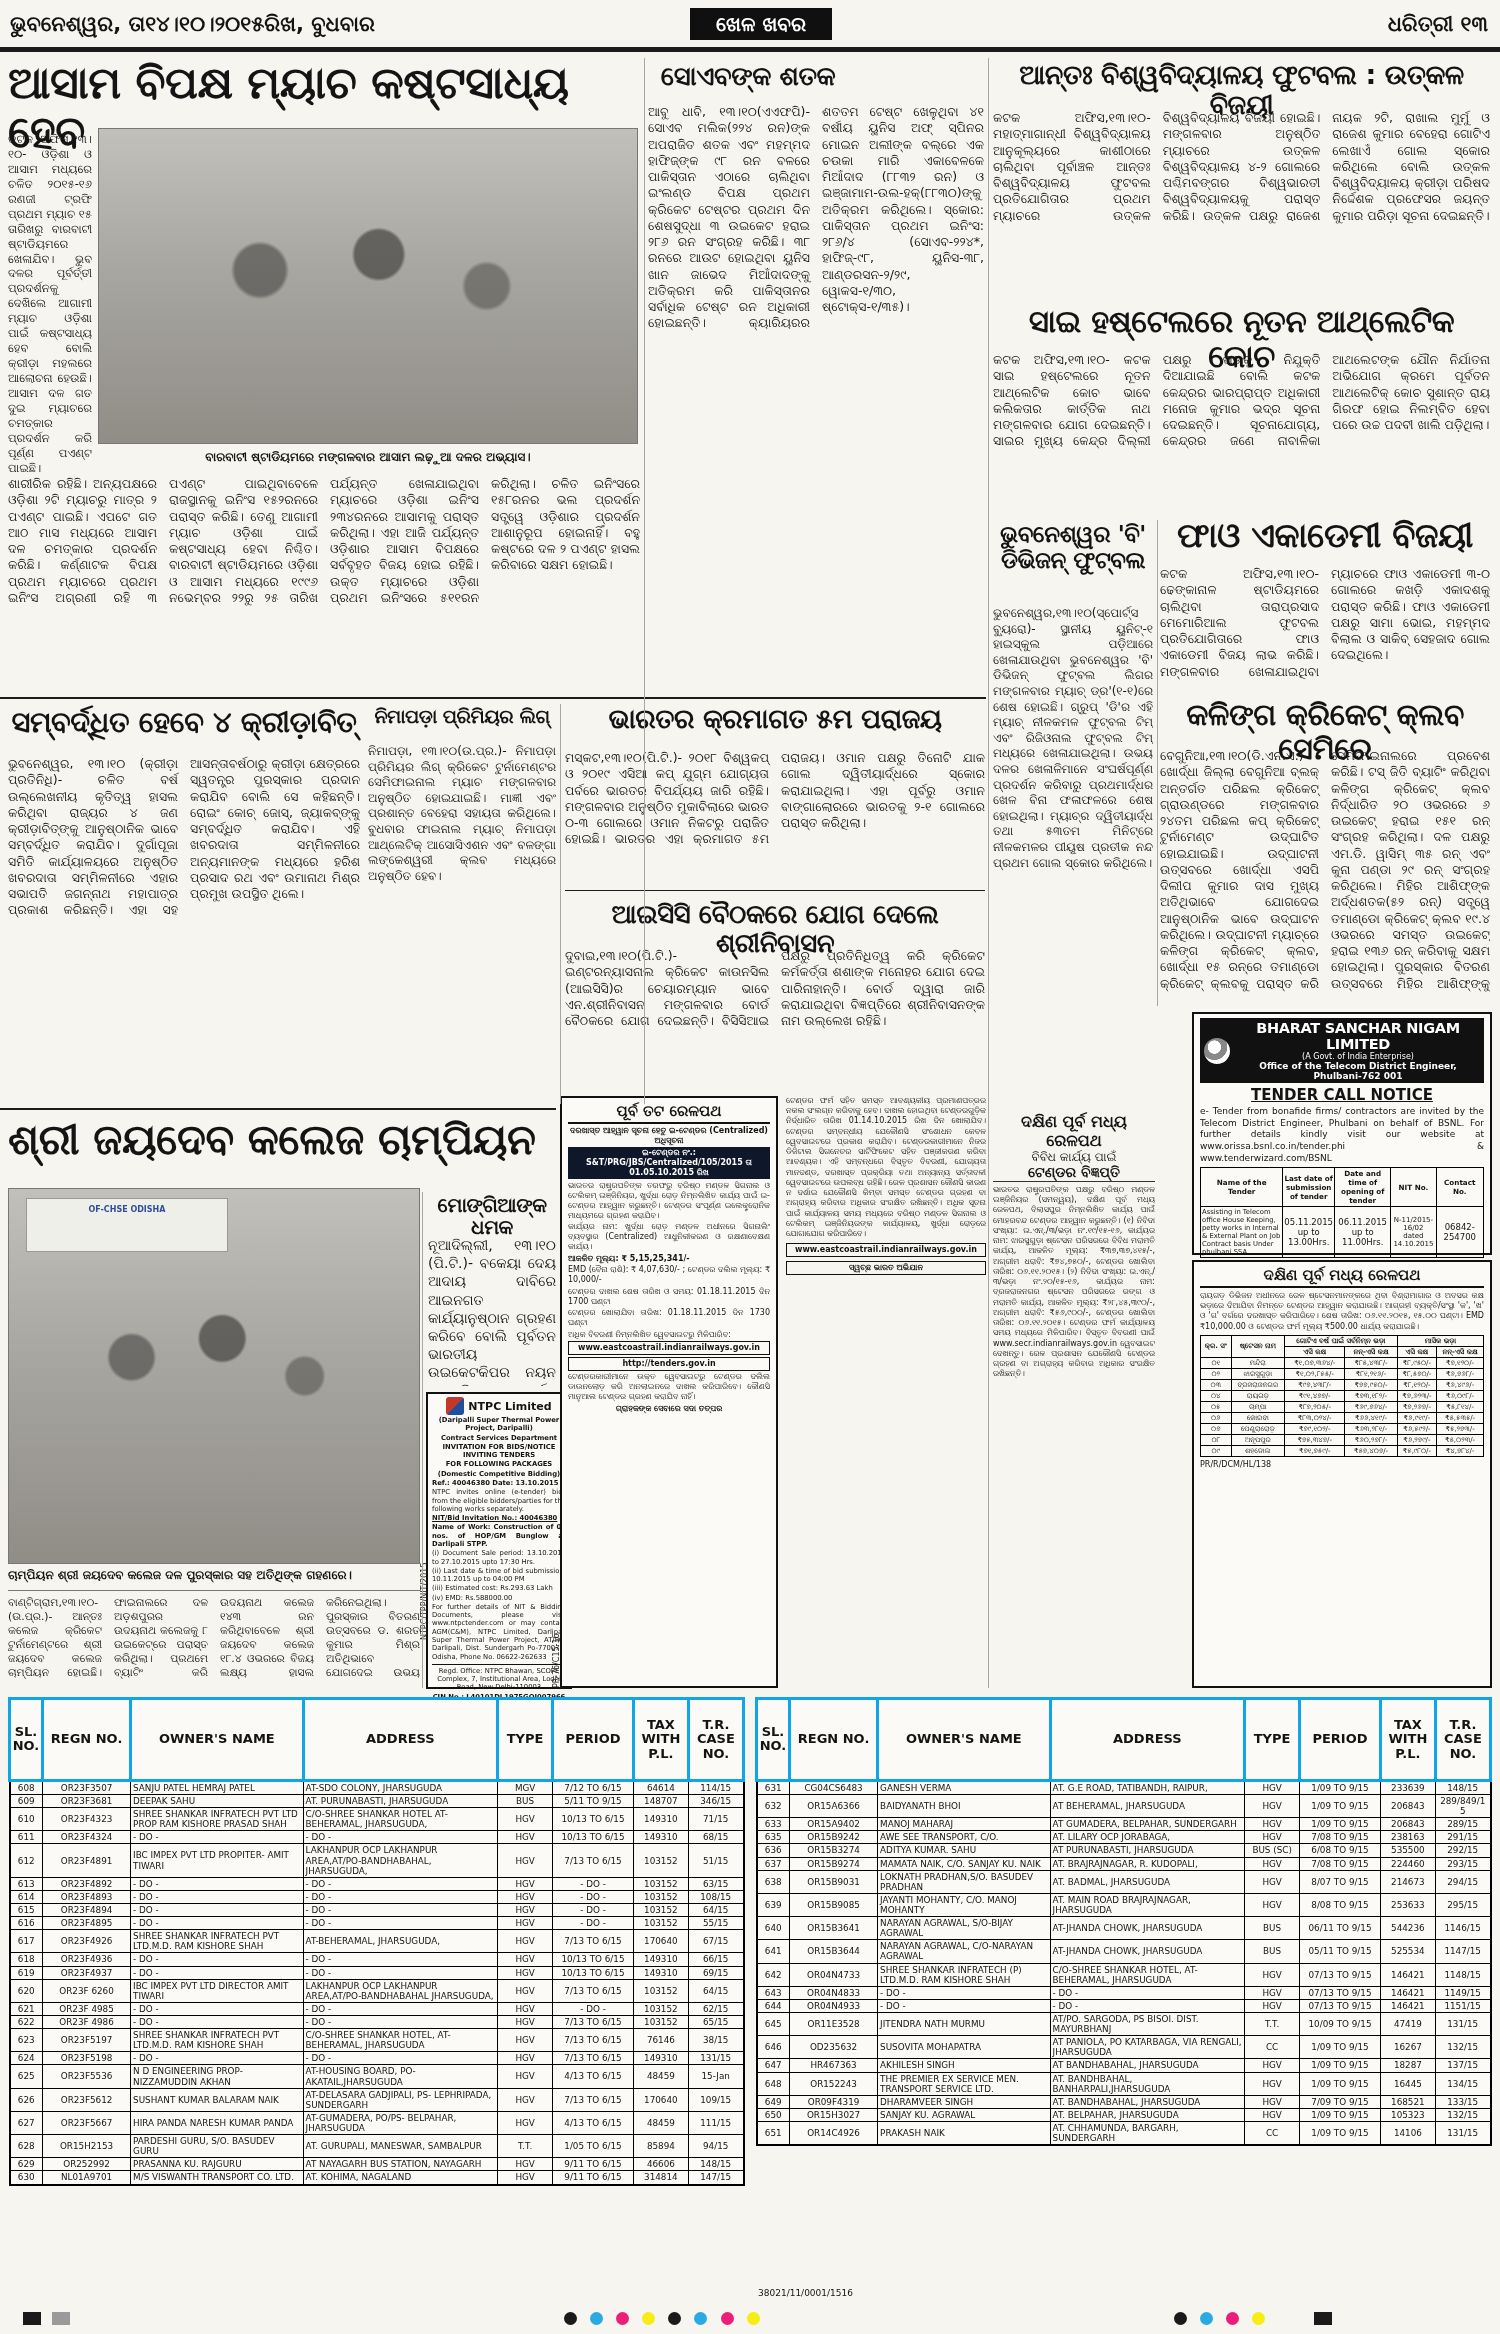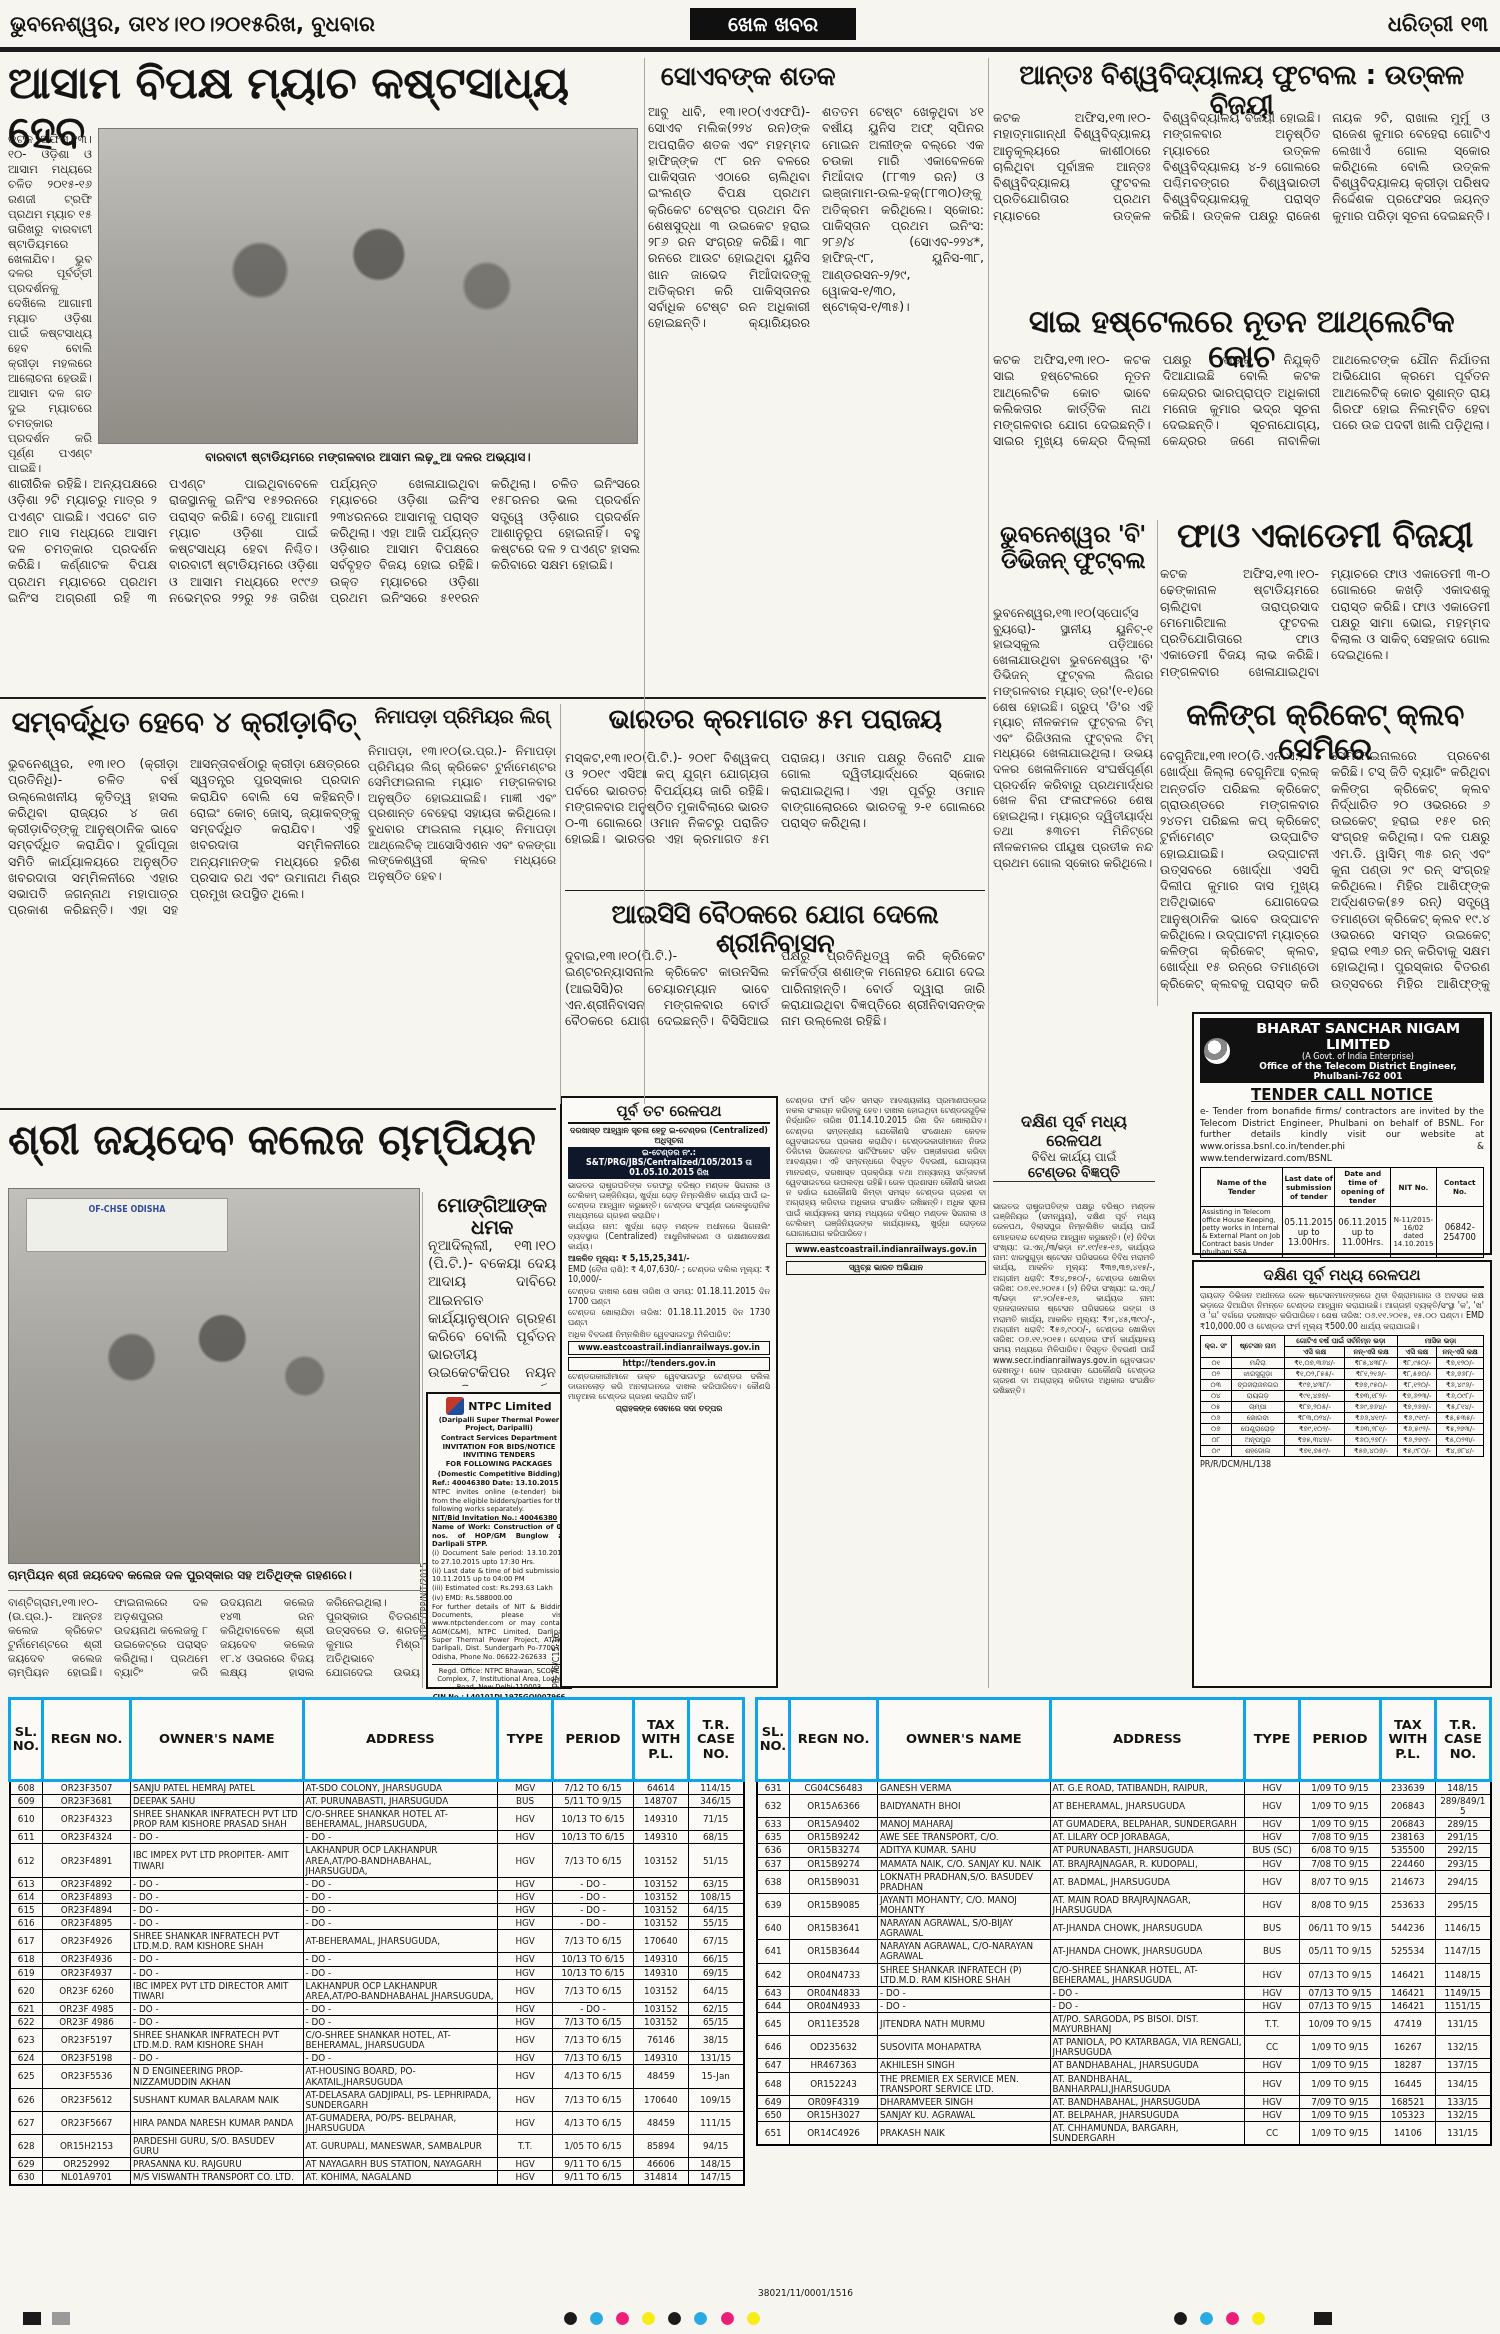--- a/index.html
+++ b/index.html
@@ -12,21 +12,21 @@
   .cols2{column-count:2;column-gap:12px}.cols3{column-count:3;column-gap:12px}.cols4{column-count:4;column-gap:12px}
   .vr{position:absolute;width:1px;background:#a9a79f}
   .hr{position:absolute;background:#1c1c1c}
   .photo{background:
      radial-gradient(circle at 30% 45%, rgba(60,60,58,.55) 0 6%, transparent 7%),
      radial-gradient(circle at 52% 40%, rgba(50,50,48,.6) 0 7%, transparent 8%),
      radial-gradient(circle at 72% 50%, rgba(70,70,66,.5) 0 5%, transparent 6%),
      linear-gradient(180deg,#c2c0ba 0%,#a8a6a0 45%,#8f8d86 100%);
      box-shadow:inset 0 0 0 1px #777;}
   .caption{font-size:12px;line-height:1.25;text-align:center;font-weight:bold;}
-  .badge{background:#101010;color:#fff;font-weight:bold;padding:4px 38px;font-size:20px;}
+  .badge{background:#101010;color:#fff;font-weight:bold;padding:4px 26px;font-size:20px;}
   .noticebox{border:2px solid #111;background:#fbfaf6;box-sizing:border-box;}
   table{border-collapse:collapse;}
   .vtab{width:737px;table-layout:fixed;background:#fbfaf6;border:2px solid #000;}
   .vtab th{border:3px solid #0ea5e9;font-size:13px;padding:18px 1px;line-height:1.1;}
   .vtab td{border:1px solid #000;font-size:8.8px;padding:1px 2px;text-align:center;line-height:1.15;word-break:break-word;}
   .vtab td.lft{text-align:left;}
   .vtab col.c0{width:4.5%}.vtab col.c1{width:12%}.vtab col.c2{width:23.5%}.vtab col.c3{width:26.5%}
   .vtab col.c4{width:7.5%}.vtab col.c5{width:11%}.vtab col.c6{width:7.5%}.vtab col.c7{width:7.5%}
   .nl{margin:1px 0;font-size:6.8px;line-height:1.22}
   .nl.u{text-decoration:underline}
@@ -279,21 +279,21 @@
 
   <div class="abs" style="left:786px;top:1096px;width:200px;height:592px;overflow:hidden;">
     <div class="j t8">ଟେଣ୍ଡର ଫର୍ମ ସହିତ ସମସ୍ତ ଆବଶ୍ୟକୀୟ ପ୍ରମାଣପତ୍ରର ନକଲ ସଂଲଗ୍ନ କରିବାକୁ ହେବ। ଦାଖଲ ହୋଇଥିବା ଟେଣ୍ଡରଗୁଡ଼ିକ ନିର୍ଦ୍ଧାରିତ ତାରିଖ 01.14.10.2015 ରିଖ ଦିନ ଖୋଲାଯିବ। ଟେଣ୍ଡର ସମ୍ବନ୍ଧୀୟ ଯେକୌଣସି ସଂଶୋଧନ କେବଳ ୱେବସାଇଟରେ ପ୍ରକାଶ କରାଯିବ। ଟେଣ୍ଡରକାରୀମାନେ ନିଜର ଡିଜିଟାଲ ସିଗନେଚର ସାର୍ଟିଫିକେଟ ସହିତ ପଞ୍ଜୀକରଣ କରିବା ଆବଶ୍ୟକ। ଏହି ସମ୍ବନ୍ଧରେ ବିସ୍ତୃତ ବିବରଣୀ, ଯୋଗ୍ୟତା ମାନଦଣ୍ଡ, ଦରଖାସ୍ତ ପ୍ରକ୍ରିୟା ତଥା ଅନ୍ୟାନ୍ୟ ସର୍ତ୍ତାବଳୀ ୱେବସାଇଟରେ ଉପଲବ୍ଧ ରହିଛି। ରେଳ ପ୍ରଶାସନ କୌଣସି କାରଣ ନ ଦର୍ଶାଇ ଯେକୌଣସି କିମ୍ବା ସମସ୍ତ ଟେଣ୍ଡର ଗ୍ରହଣ ବା ଅଗ୍ରାହ୍ୟ କରିବାର ଅଧିକାର ସଂରକ୍ଷିତ ରଖିଛନ୍ତି। ଅଧିକ ସୂଚନା ପାଇଁ କାର୍ଯ୍ୟାଳୟ ସମୟ ମଧ୍ୟରେ ବରିଷ୍ଠ ମଣ୍ଡଳ ସିଗନାଲ ଓ ଟେଲିକମ୍ ଇଞ୍ଜିନିୟରଙ୍କ କାର୍ଯ୍ୟାଳୟ, ଖୁର୍ଦ୍ଧା ରୋଡ଼ରେ ଯୋଗାଯୋଗ କରିପାରିବେ।</div>
     <div class="el bx" style="margin-top:4px;">www.eastcoastrail.indianrailways.gov.in</div>
     <div class="el bx" style="margin-top:4px;">ସ୍ୱଚ୍ଛ ଭାରତ ଅଭିଯାନ</div>
   </div>
 
   <div class="abs" style="left:993px;top:1112px;width:162px;height:576px;overflow:hidden;">
     <div class="c b" style="font-size:16px;">ଦକ୍ଷିଣ ପୂର୍ବ ମଧ୍ୟ ରେଳପଥ</div>
     <div class="c" style="font-size:12px;">ବିବିଧ କାର୍ଯ୍ୟ ପାଇଁ</div>
-    <div class="c b" style="font-size:14px;border-bottom:1px solid #333;margin-bottom:20px;">ଟେଣ୍ଡର ବିଜ୍ଞପ୍ତି</div>
+    <div class="c b" style="font-size:14px;border-bottom:1px solid #333;margin-bottom:3px;">ଟେଣ୍ଡର ବିଜ୍ଞପ୍ତି</div>
     <div class="j t8">ଭାରତର ରାଷ୍ଟ୍ରପତିଙ୍କ ପକ୍ଷରୁ ବରିଷ୍ଠ ମଣ୍ଡଳ ଇଞ୍ଜିନିୟର (ସମନ୍ୱୟ), ଦକ୍ଷିଣ ପୂର୍ବ ମଧ୍ୟ ରେଳପଥ, ବିଲାସପୁର ନିମ୍ନଲିଖିତ କାର୍ଯ୍ୟ ପାଇଁ ମୋହରବନ୍ଦ ଟେଣ୍ଡର ଆହ୍ୱାନ କରୁଛନ୍ତି। (୧) ନିବିଦା ସଂଖ୍ୟା: ଇ.ଏନ୍./୩/ଭଡ଼ା ନଂ.୧୯/୧୫-୧୬, କାର୍ଯ୍ୟର ନାମ: ଝାରସୁଗୁଡ଼ା ଷ୍ଟେସନ ପରିସରରେ ବିବିଧ ମରାମତି କାର୍ଯ୍ୟ, ଆକଳିତ ମୂଲ୍ୟ: ₹୩୭,୩୭,୪୧୫/-, ଅଗ୍ରୀମ ଧରାବି: ₹୭୪,୭୫୦/-, ଟେଣ୍ଡର ଖୋଲିବା ତାରିଖ: ୦୬.୧୧.୨୦୧୫। (୨) ନିବିଦା ସଂଖ୍ୟା: ଇ.ଏନ୍./୩/ଭଡ଼ା ନଂ.୨୦/୧୫-୧୬, କାର୍ଯ୍ୟର ନାମ: ବ୍ରଜରାଜନଗର ଷ୍ଟେସନ ପରିସରରେ ରଙ୍ଗ ଓ ମରାମତି କାର୍ଯ୍ୟ, ଆକଳିତ ମୂଲ୍ୟ: ₹୨୮,୪୫,୩୯୦/-, ଅଗ୍ରୀମ ଧରାବି: ₹୫୬,୯୦୦/-, ଟେଣ୍ଡର ଖୋଲିବା ତାରିଖ: ୦୬.୧୧.୨୦୧୫। ଟେଣ୍ଡର ଫର୍ମ କାର୍ଯ୍ୟାଳୟ ସମୟ ମଧ୍ୟରେ ମିଳିପାରିବ। ବିସ୍ତୃତ ବିବରଣୀ ପାଇଁ www.secr.indianrailways.gov.in ୱେବସାଇଟ ଦେଖନ୍ତୁ। ରେଳ ପ୍ରଶାସନ ଯେକୌଣସି ଟେଣ୍ଡର ଗ୍ରହଣ ବା ଅଗ୍ରାହ୍ୟ କରିବାର ଅଧିକାର ସଂରକ୍ଷିତ ରଖିଛନ୍ତି।</div>
   </div>
 
   <div class="vr" style="left:644px;top:58px;height:1046px;"></div>
   <div class="vr" style="left:988px;top:58px;height:1630px;"></div>
   <div class="vr" style="left:1157px;top:520px;height:486px;"></div>
   <div class="vr" style="left:560px;top:704px;height:400px;"></div>
   <div class="vr" style="left:422px;top:1192px;height:496px;"></div>
 
   <table class="vtab abs" id="vt-left" style="left:8px;top:1697px;">

